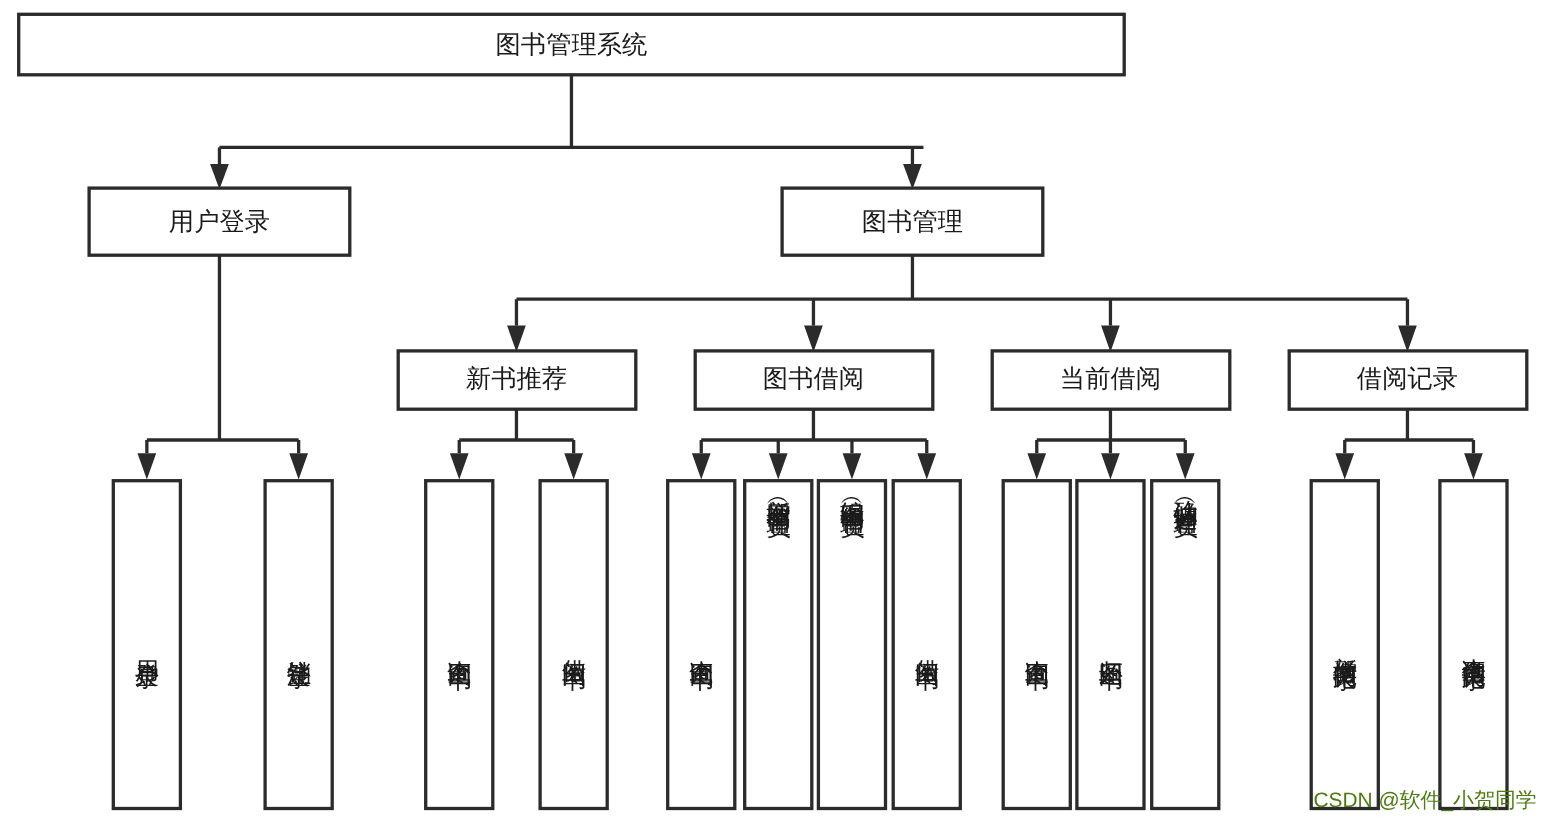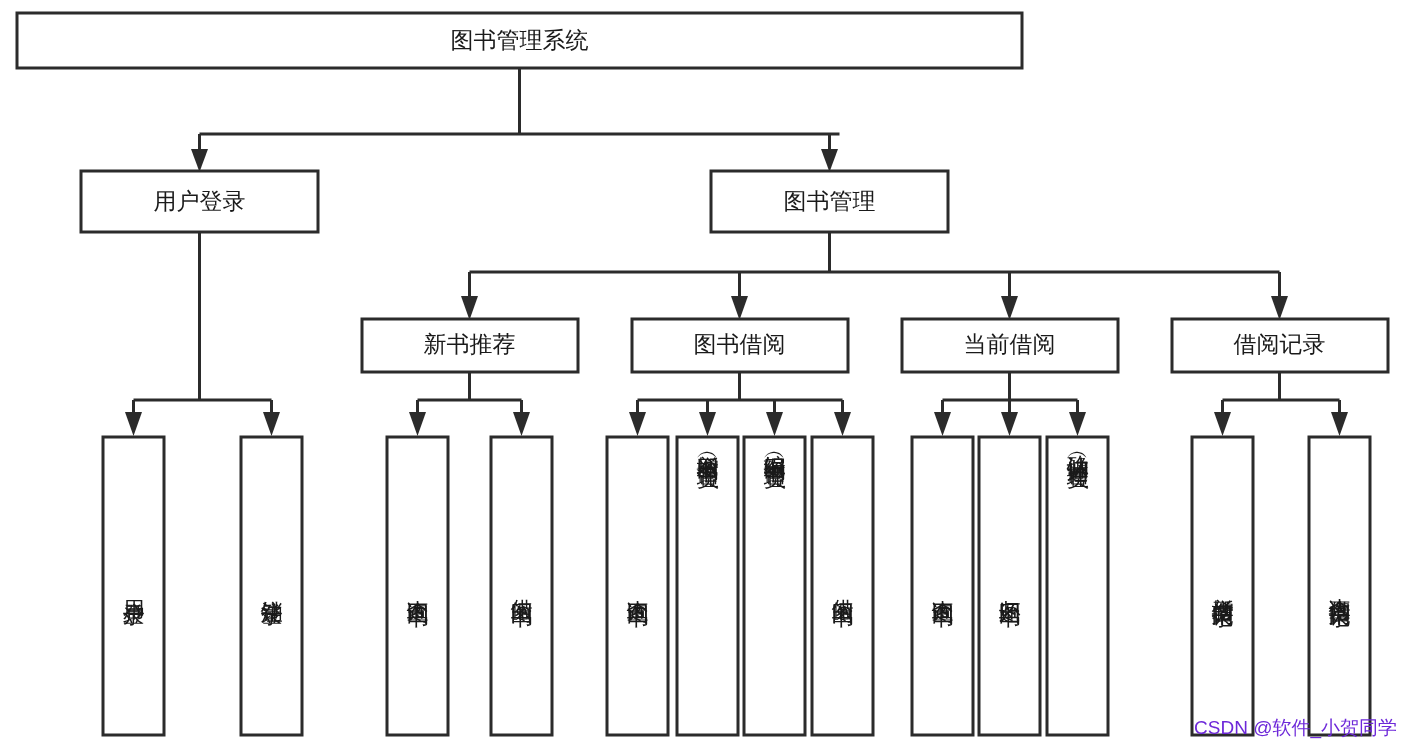--- a/index.html
+++ b/index.html
@@ -72,21 +72,21 @@
     letter-spacing: 2px;
     white-space: nowrap;
     text-align: center;
   }
   .watermark {
     position: absolute;
     right: 8px;
     bottom: 6px;
     font-family: "Liberation Sans", "DejaVu Sans", sans-serif;
     font-size: 19px;
-    color: #6d28d9;
+    color: #4d7c0f;
     white-space: nowrap;
     pointer-events: none;
   }
 </style>
 </head>
 <body>
 
 <div id="diagram-root">
 
   <svg class="chart-svg" viewBox="0 0 1405 747" xmlns="http://www.w3.org/2000/svg">

